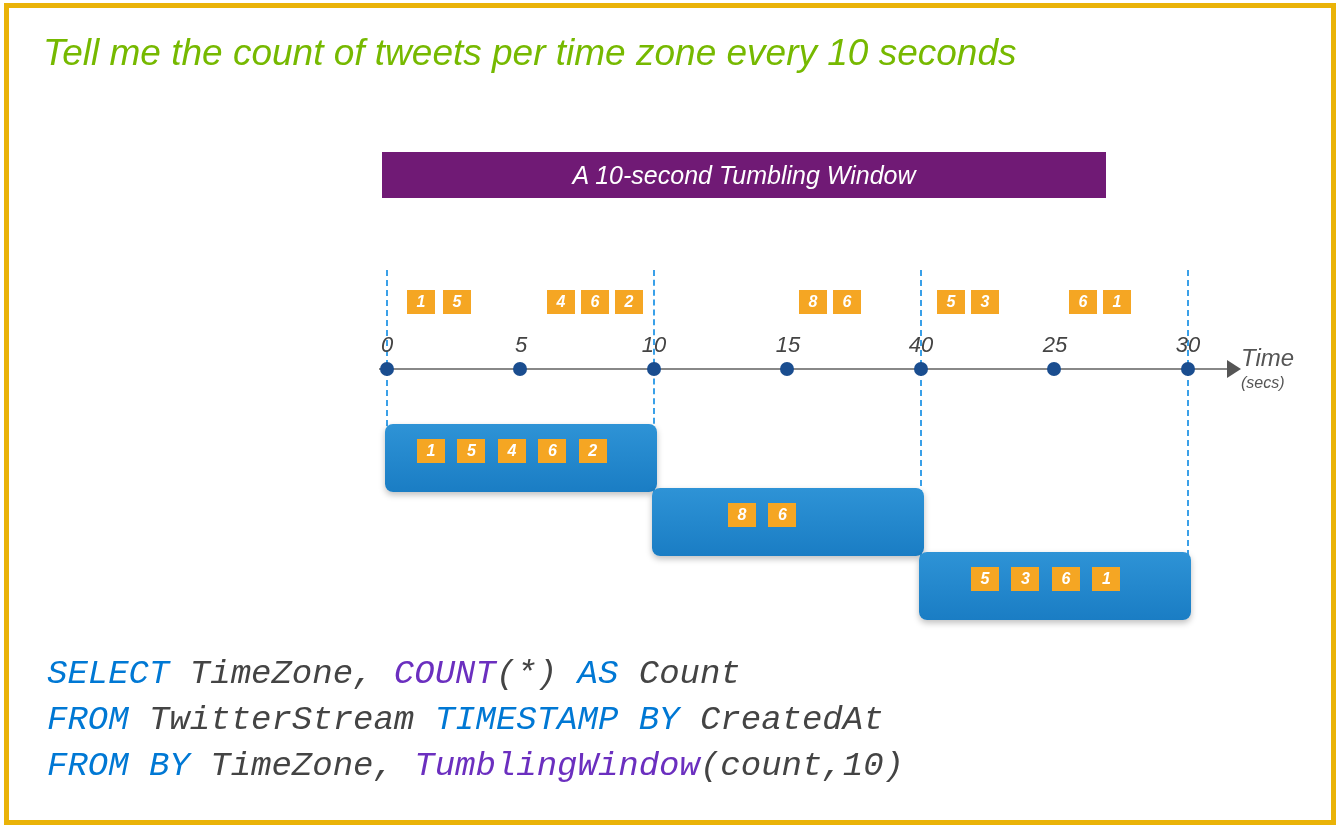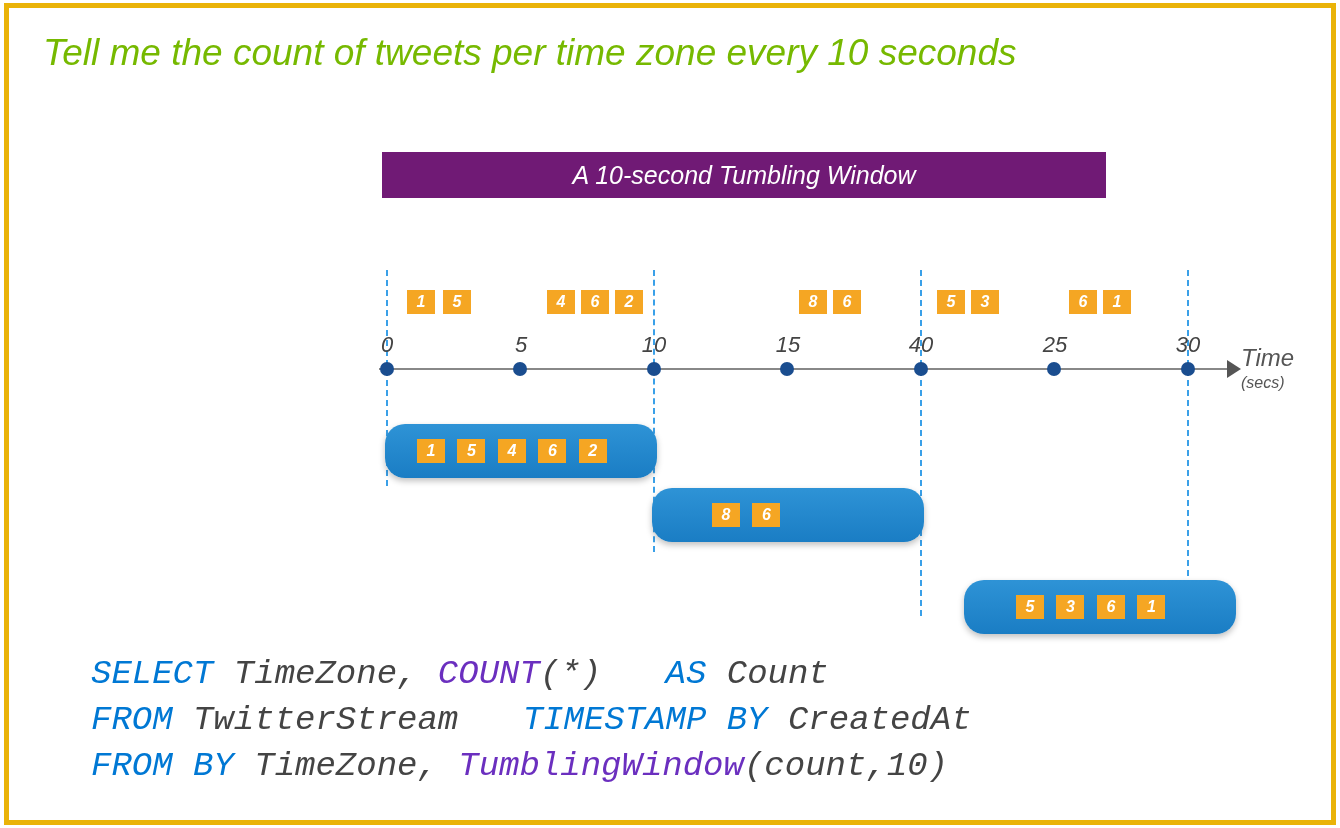--- a/index.html
+++ b/index.html
@@ -84,23 +84,23 @@
     width: 28px; height: 24px;
     background: #f5a623;
     color: #fff;
     font-size: 16px;
     font-weight: 600;
     text-align: center;
     line-height: 24px;
   }
   .window-box {
     position: absolute;
-    height: 54px;
+    height: 68px;
     background: linear-gradient(#2e93d6, #1a7dc4);
-    border-radius: 20px;
+    border-radius: 8px;
     box-shadow: 0 3px 6px rgba(0,0,0,0.25);
   }
   .window-box .event {
     position: relative;
     display: inline-block;
     margin: 15px 4px 0 4px;
     vertical-align: top;
   }
   .window-inner {
     padding-left: 28px;
@@ -108,21 +108,21 @@
   }
   
   .sql {
     position: absolute;
     left: 38px; top: 644px;
     font-family: Consolas, "Courier New", monospace;
     font-size: 34px;
     line-height: 1.35;
     color: #444;
   }
-  .kw-blue { color: #0078d4; margin-left: 44px; }
+  .kw-blue { color: #0078d4; }
   .kw-purple { color: #6b2fbf; }
 </style>
 </head>
 <body>
 
 <div class="frame">
 
   <div class="title">Tell me the count of tweets per time zone every 10 seconds</div>
 
   <div class="banner">A 10-second Tumbling Window</div>
@@ -172,27 +172,27 @@
     <div class="window-inner">
       <span class="event">1</span>
       <span class="event">5</span>
       <span class="event">4</span>
       <span class="event">6</span>
       <span class="event">2</span>
     </div>
   </div>
 
   <div class="window-box" style="left:643px; top:480px; width:272px;">
-    <div class="window-inner" style="padding-left:56px;">
+    <div class="window-inner" style="padding-left:72px;">
       <span class="event">8</span>
       <span class="event">6</span>
     </div>
   </div>
 
-  <div class="window-box" style="left:910px; top:572px; width:272px;margin-left:45px;">
+  <div class="window-box" style="left:910px; top:544px; width:272px;">
     <div class="window-inner" style="padding-left:48px;">
       <span class="event">5</span>
       <span class="event">3</span>
       <span class="event">6</span>
       <span class="event">1</span>
     </div>
   </div>
 
   <div class="sql">
     <div>

